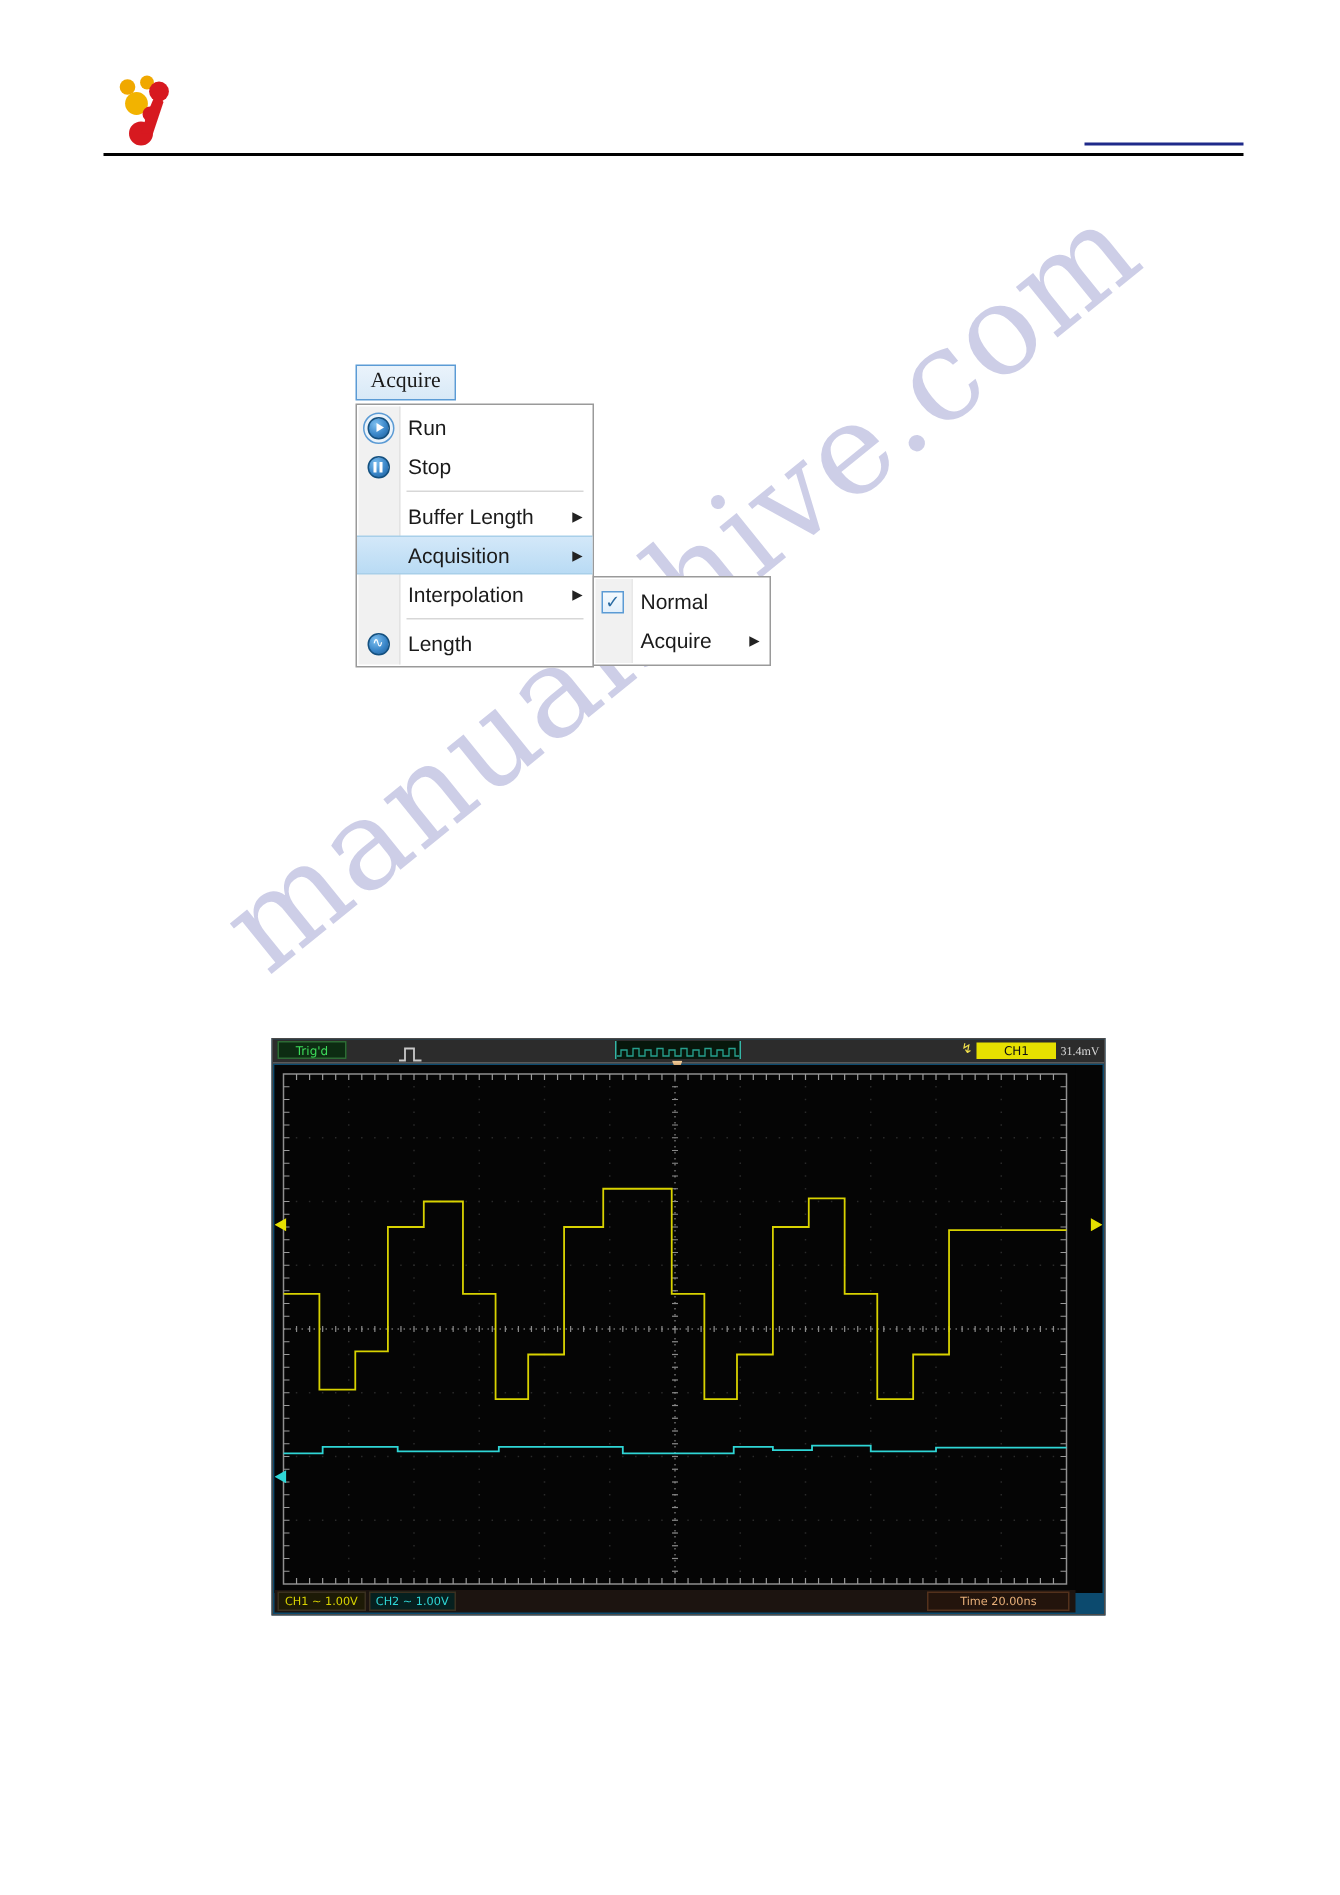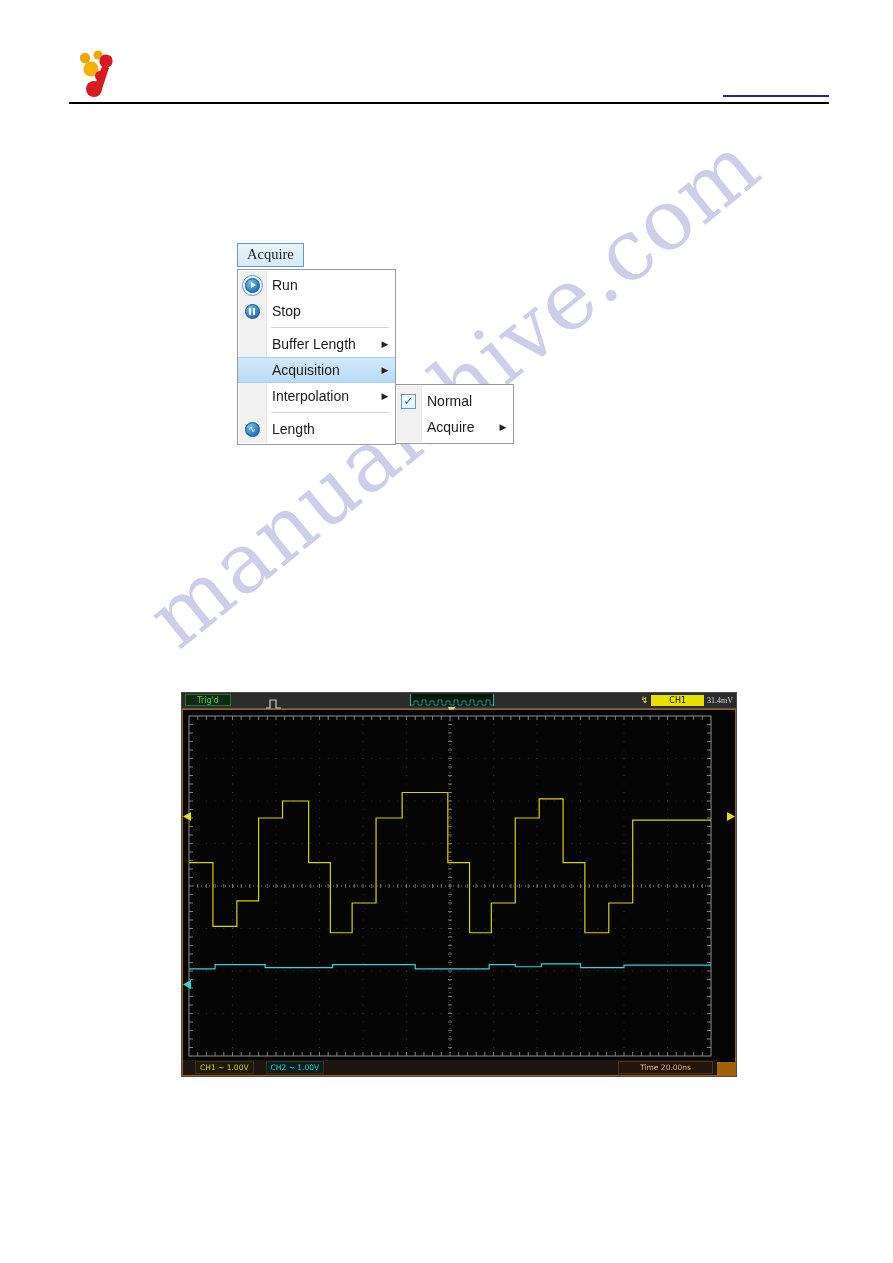--- a/index.html
+++ b/index.html
@@ -249,21 +249,21 @@
     line-height: 12px;
   }
 
   
   #scope-figure {
     position: absolute;
     left: 181px;
     top: 692px;
     width: 556px;
     height: 385px;
-    background: #a16207;
+    background: #0c4a6e;
     border: 1px solid #4a4a4a;
     box-sizing: border-box;
     z-index: 10;
   }
   #scope-topbar {
     position: relative;
     height: 15px;
     background: #2c2c2c;
     border-bottom: 1px solid #5a5a5a;
   }
@@ -375,21 +375,21 @@
     height: 15px;
     background: #1c1410;
     display: flex;
     align-items: center;
   }
   .scope-readout {
     font-family: "DejaVu Sans", sans-serif;
     font-size: 7.5px;
     line-height: 11px;
     padding: 0 4px;
-    margin-left: 12px;
+    margin-left: 2px;
     border: 1px solid #3a3020;
   }
   #ch1-readout { color: #d8d200; background: #1d1a06; }
   #ch2-readout { color: #2fd6d6; background: #06201f; }
   #time-readout {
     color: #e8b07a;
     background: #23140c;
     border: 1px solid #53311c;
     font-family: "DejaVu Sans", sans-serif;
     font-size: 7.5px;

